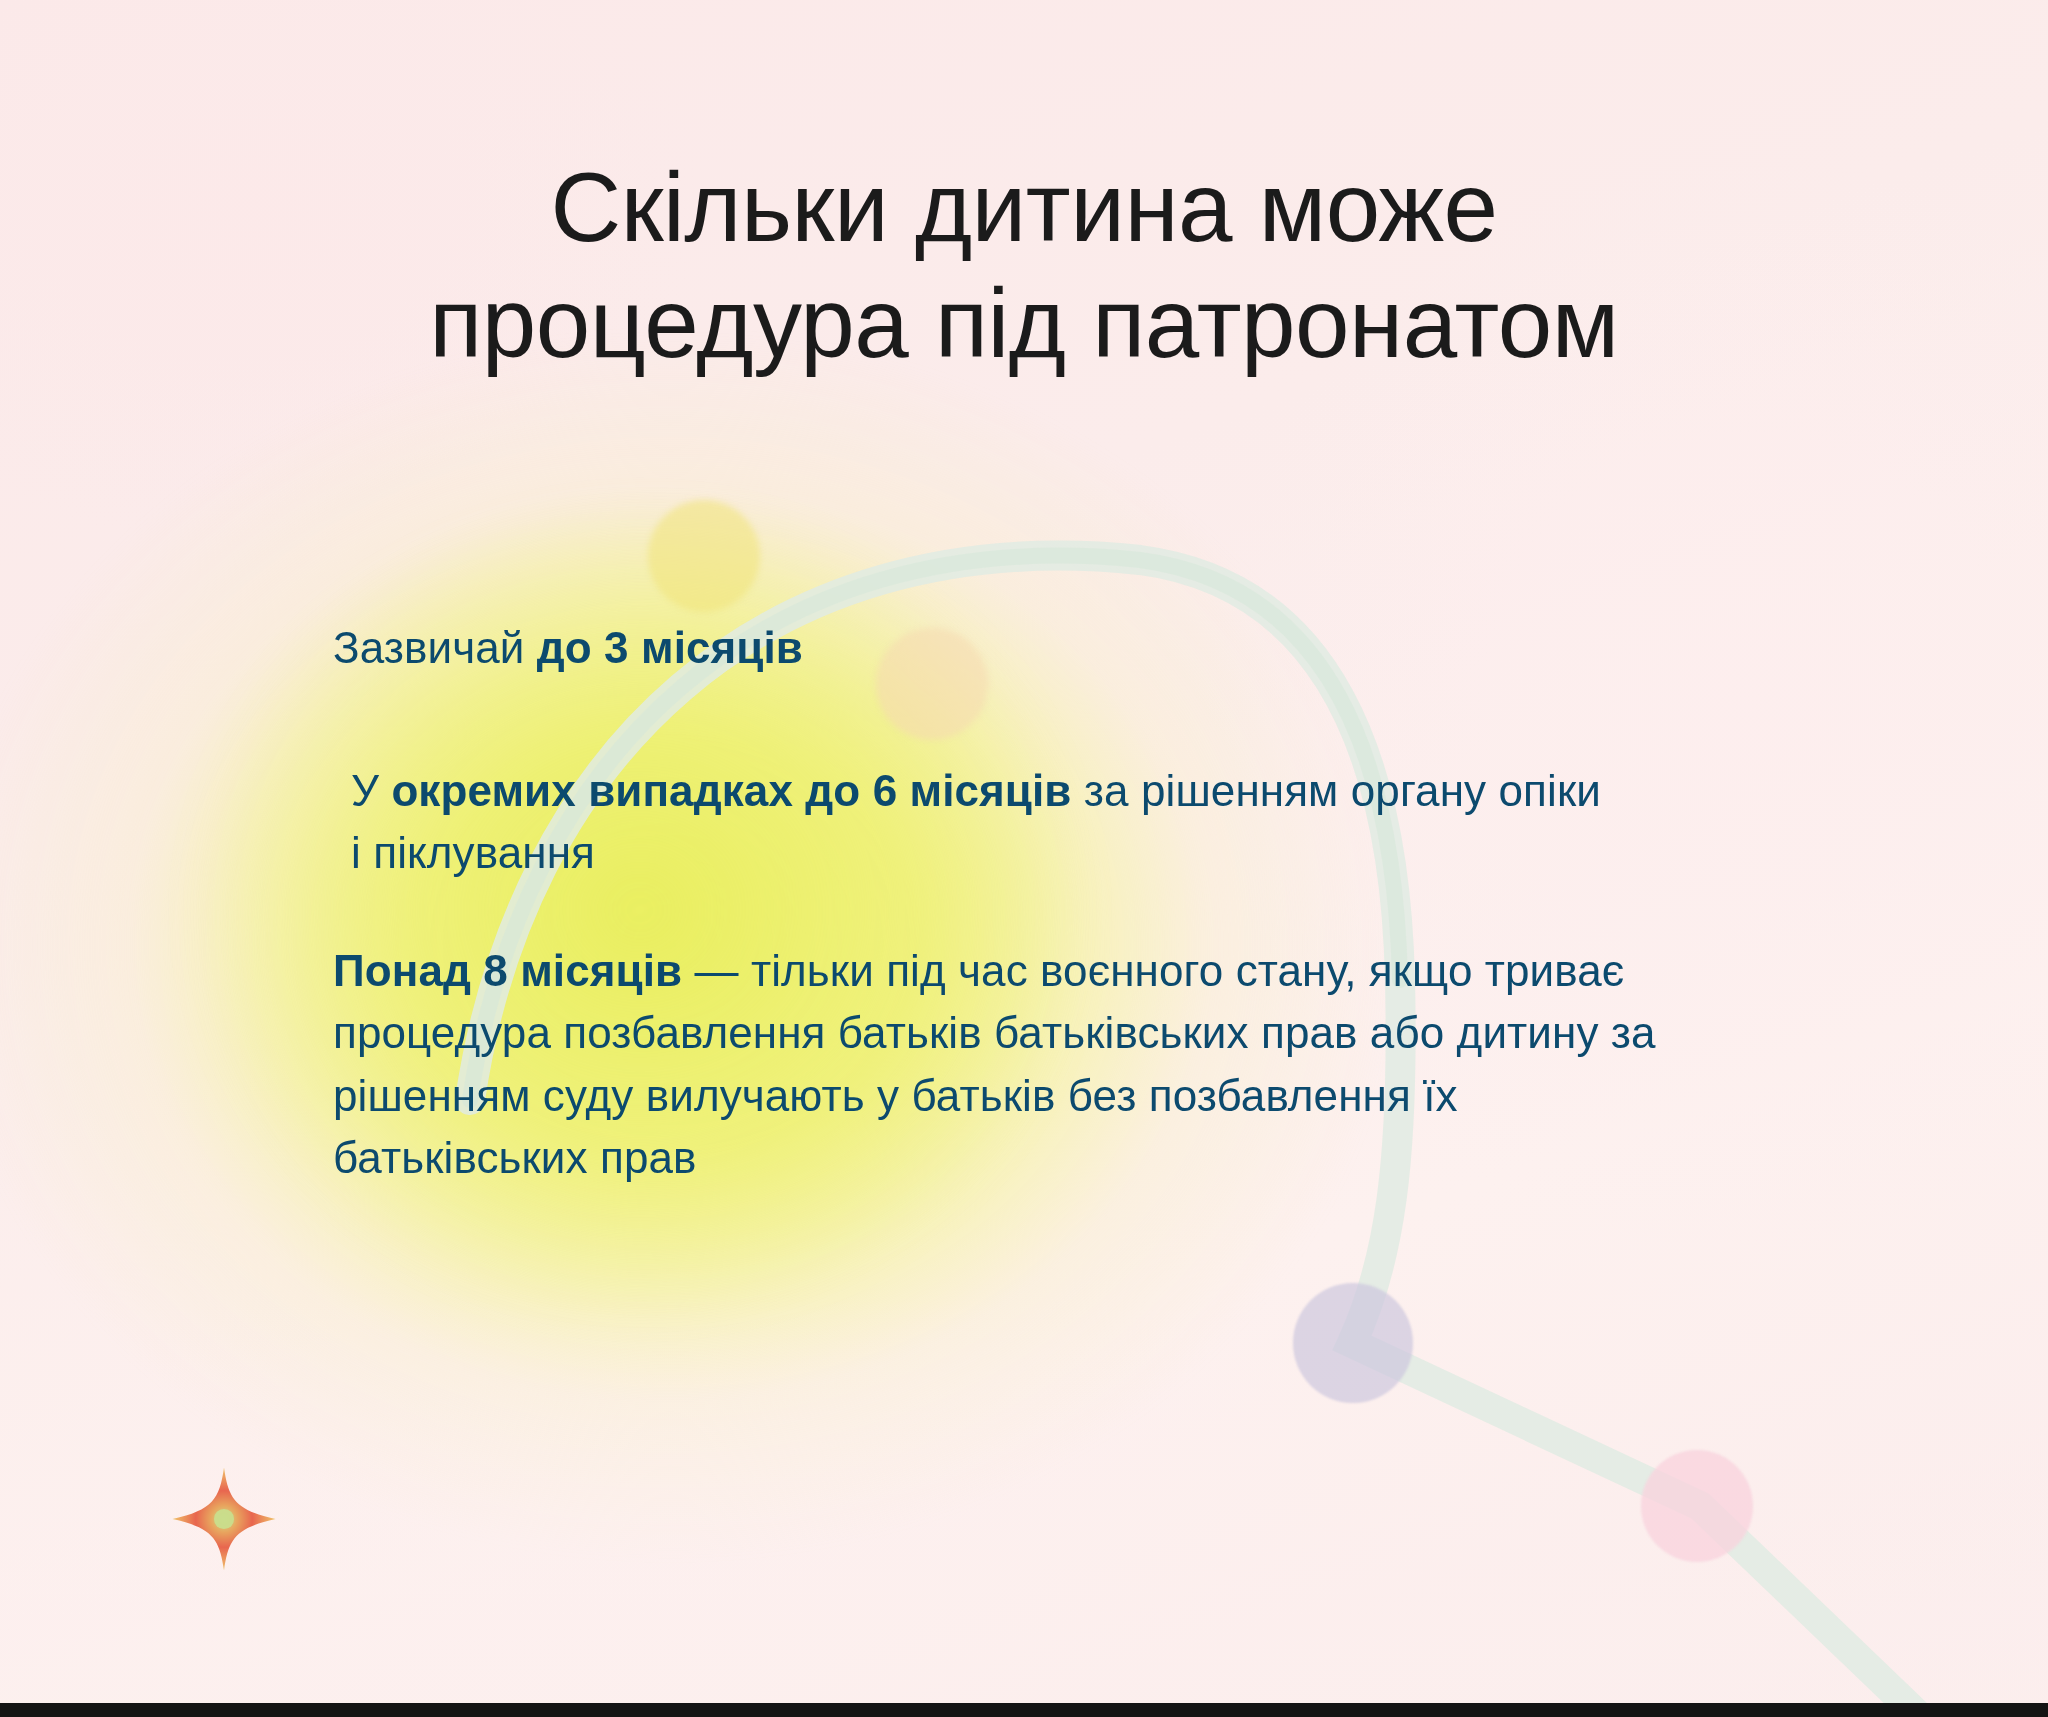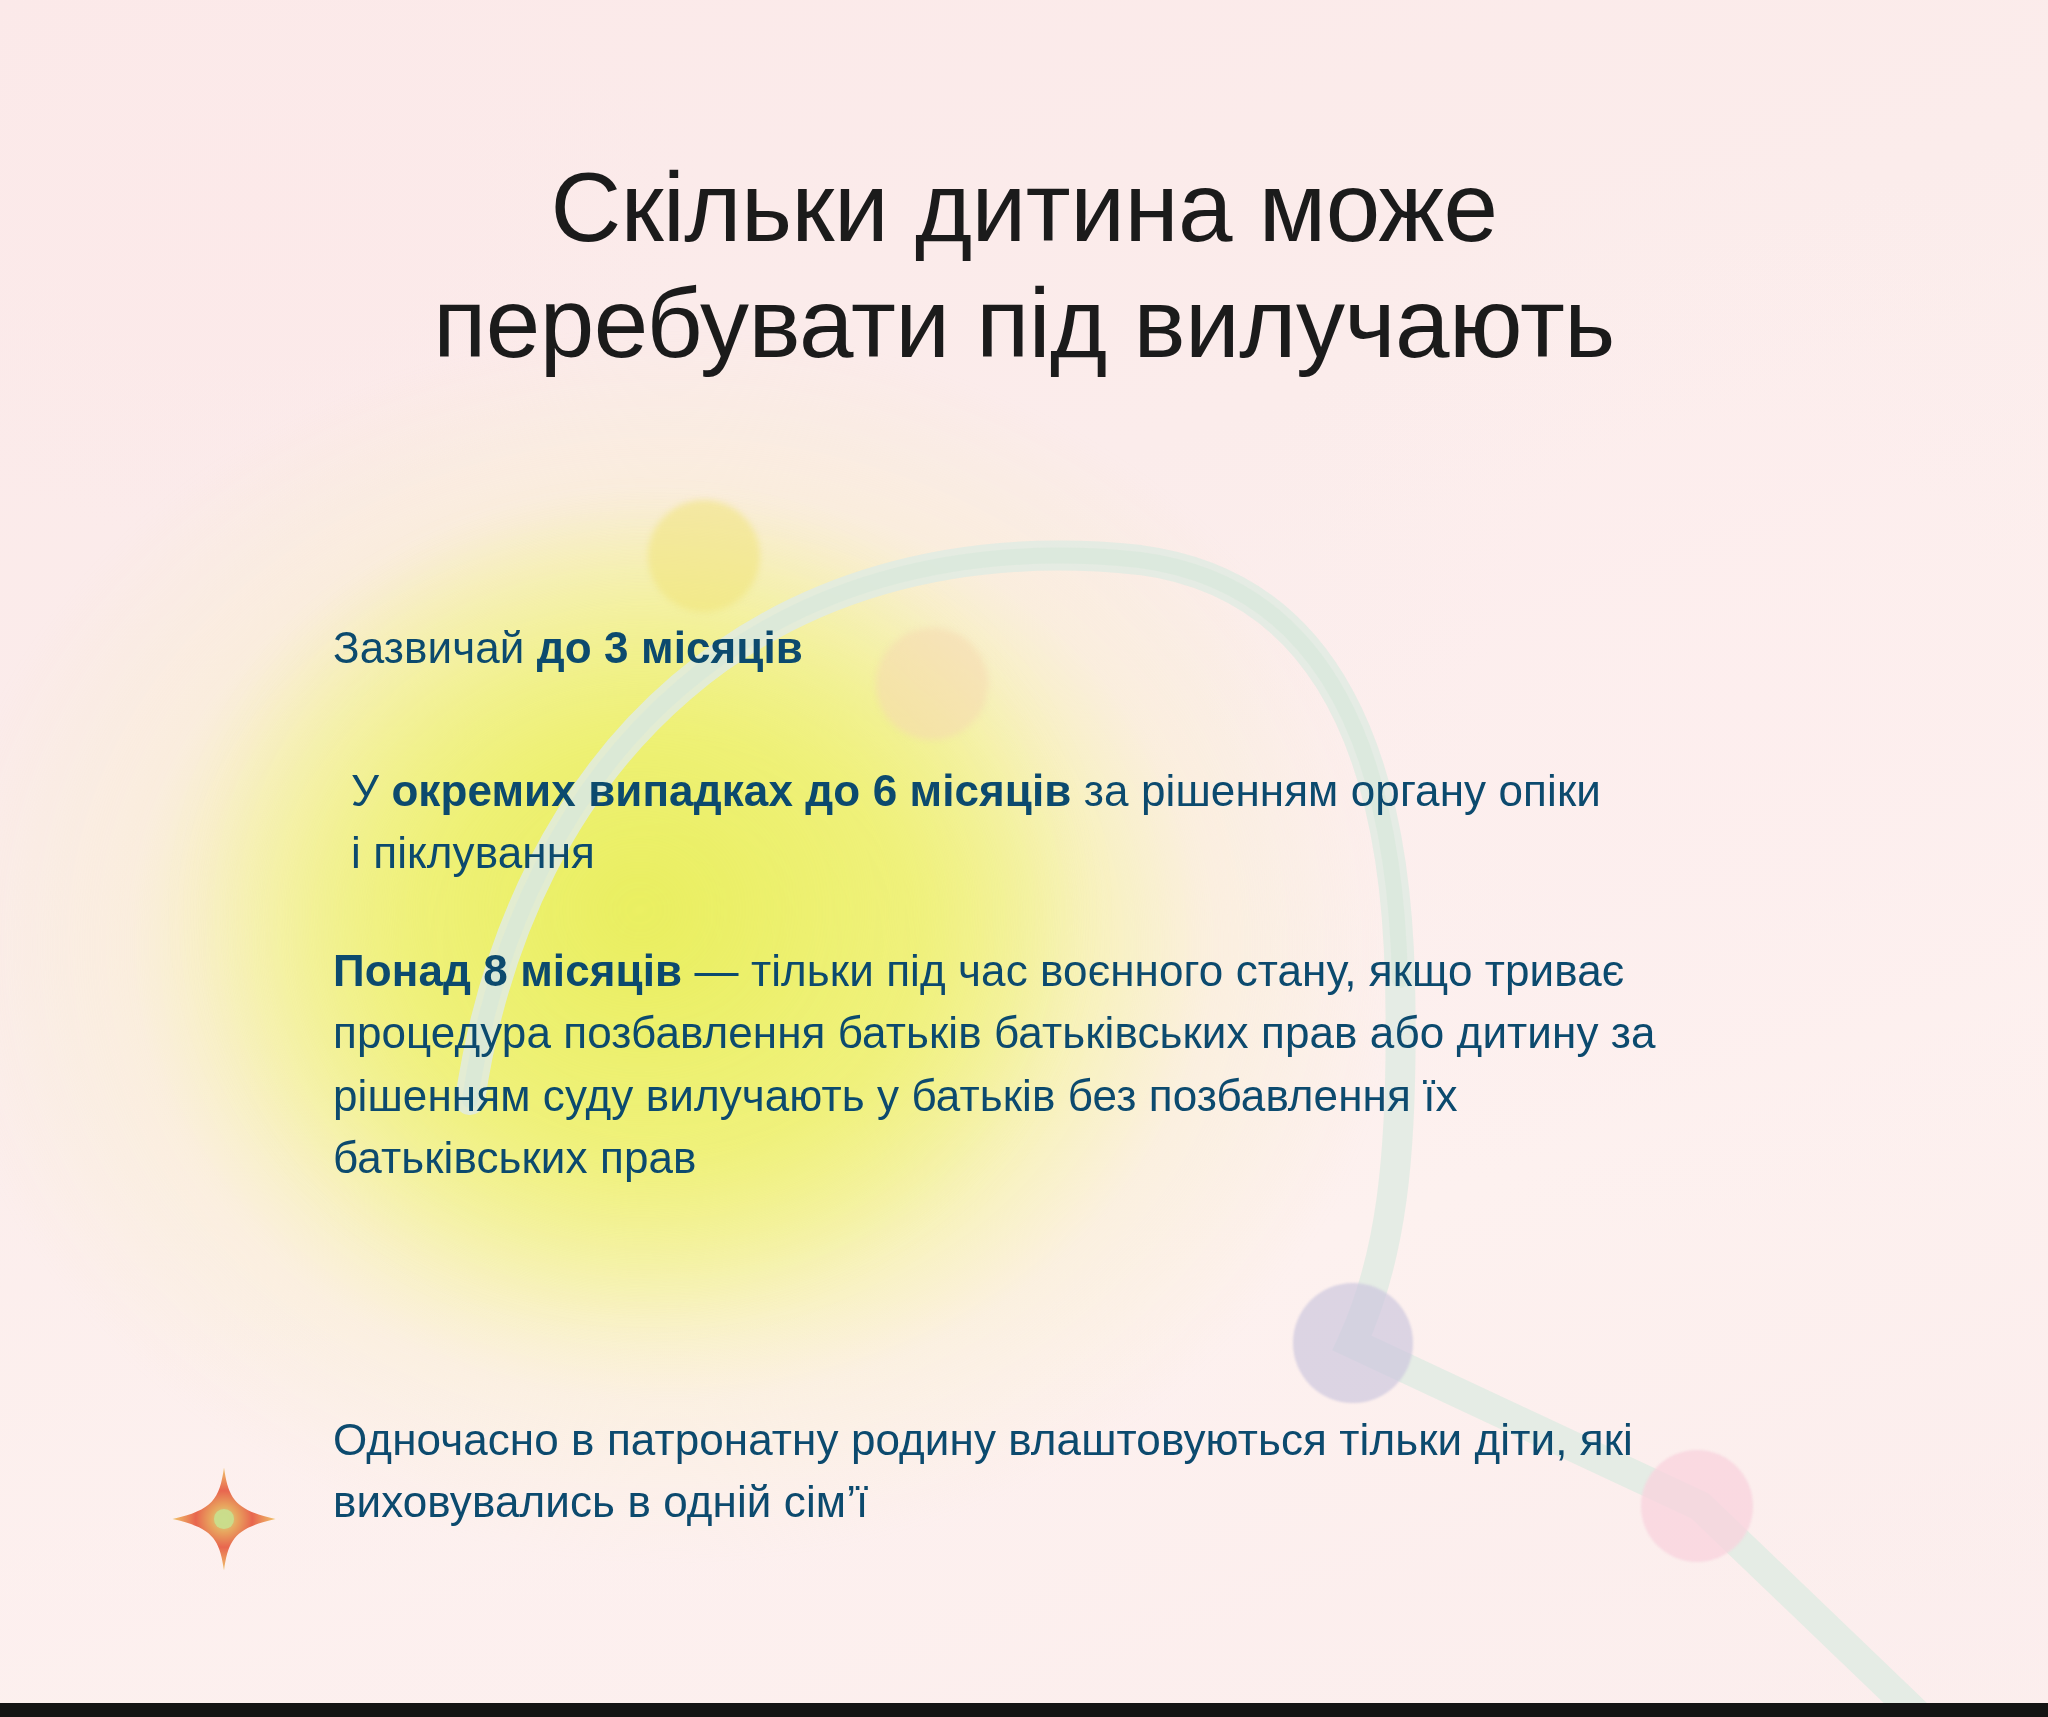--- a/index.html
+++ b/index.html
@@ -148,24 +148,23 @@
     <circle cx="50" cy="50" r="9" fill="#c9dd8c" opacity="0.95"></circle>
   </svg>
 
   <div class="bottom-bar"></div>
 </div>
 
 <div class="content">
 
   <h1 class="title">
     <span class="title-line">Скільки дитина може</span>
-    <span class="title-line">перебувати під вилучають</span>
+    <span class="title-line">процедура під патронатом</span>
   </h1>
 
   <p class="body-block p1"><span>Зазвичай </span><b>до 3 місяців</b><span></span></p>
 
   <p class="body-block p2"><span>У </span><b>окремих випадках до 6 місяців</b><span> за рішенням органу опіки і піклування</span></p>
 
   <p class="body-block p3"><span></span><b>Понад 8 місяців</b><span> — тільки під час воєнного стану, якщо триває процедура позбавлення батьків батьківських прав або дитину за рішенням суду вилучають у батьків без позбавлення їх батьківських прав</span></p>
 
-  <p class="body-block p4"><span>Одночасно в патронатну родину влаштовуються тільки діти, які виховувались в одній сім’ї</span></p>
 
 </div>
 
 </body></html>

